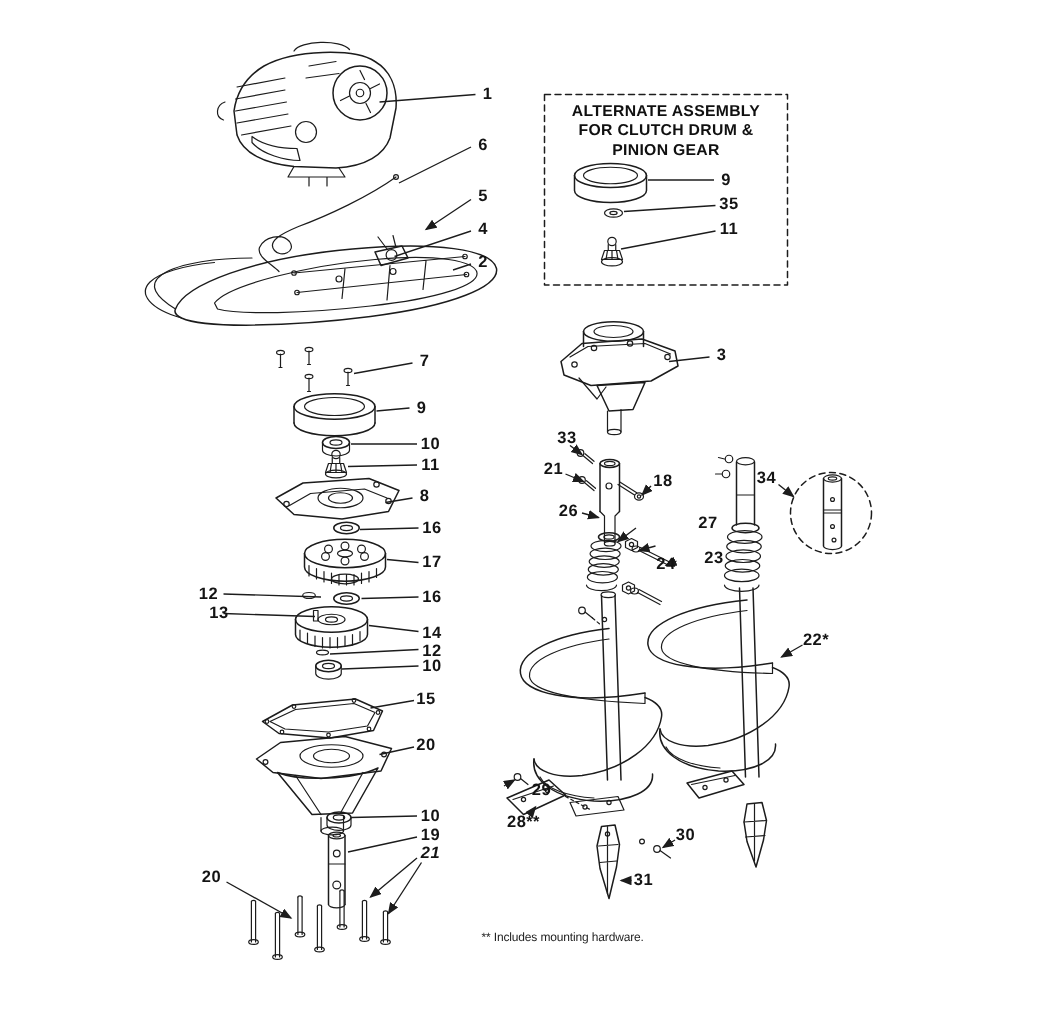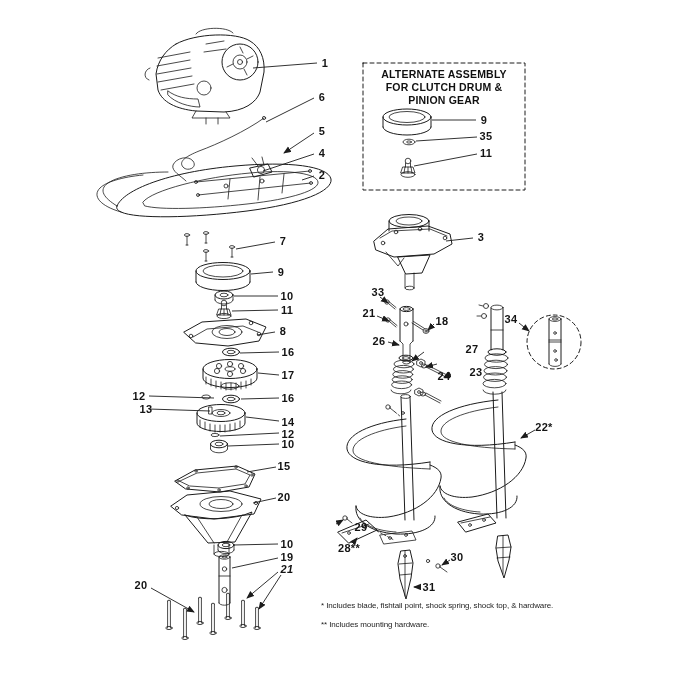--- a/index.html
+++ b/index.html
@@ -480,16 +480,15 @@
       <div class="callout" style="left: 544px; top: 427px;">22*</div>
       <div class="callout" style="left: 484px; top: 120px;">9</div>
       <div class="callout" style="left: 486px; top: 136px;">35</div>
       <div class="callout" style="left: 486px; top: 153px;">11</div>
     </div>
 
   <div class="box-title" style="left:444px;top:74px">ALTERNATE ASSEMBLY</div>
   <div class="box-title" style="left:444px;top:87px">FOR CLUTCH DRUM &amp;</div>
   <div class="box-title" style="left:444px;top:100px">PINION GEAR</div>
 
-  <div class="footnote" style="left:321px;top:601px">* Includes blade, fishtail point, shock spring, shock top, &amp; hardware.</div>
   <div class="footnote" style="left:321px;top:620px">** Includes mounting hardware.</div>
 
 </div>
 
 </body></html>

